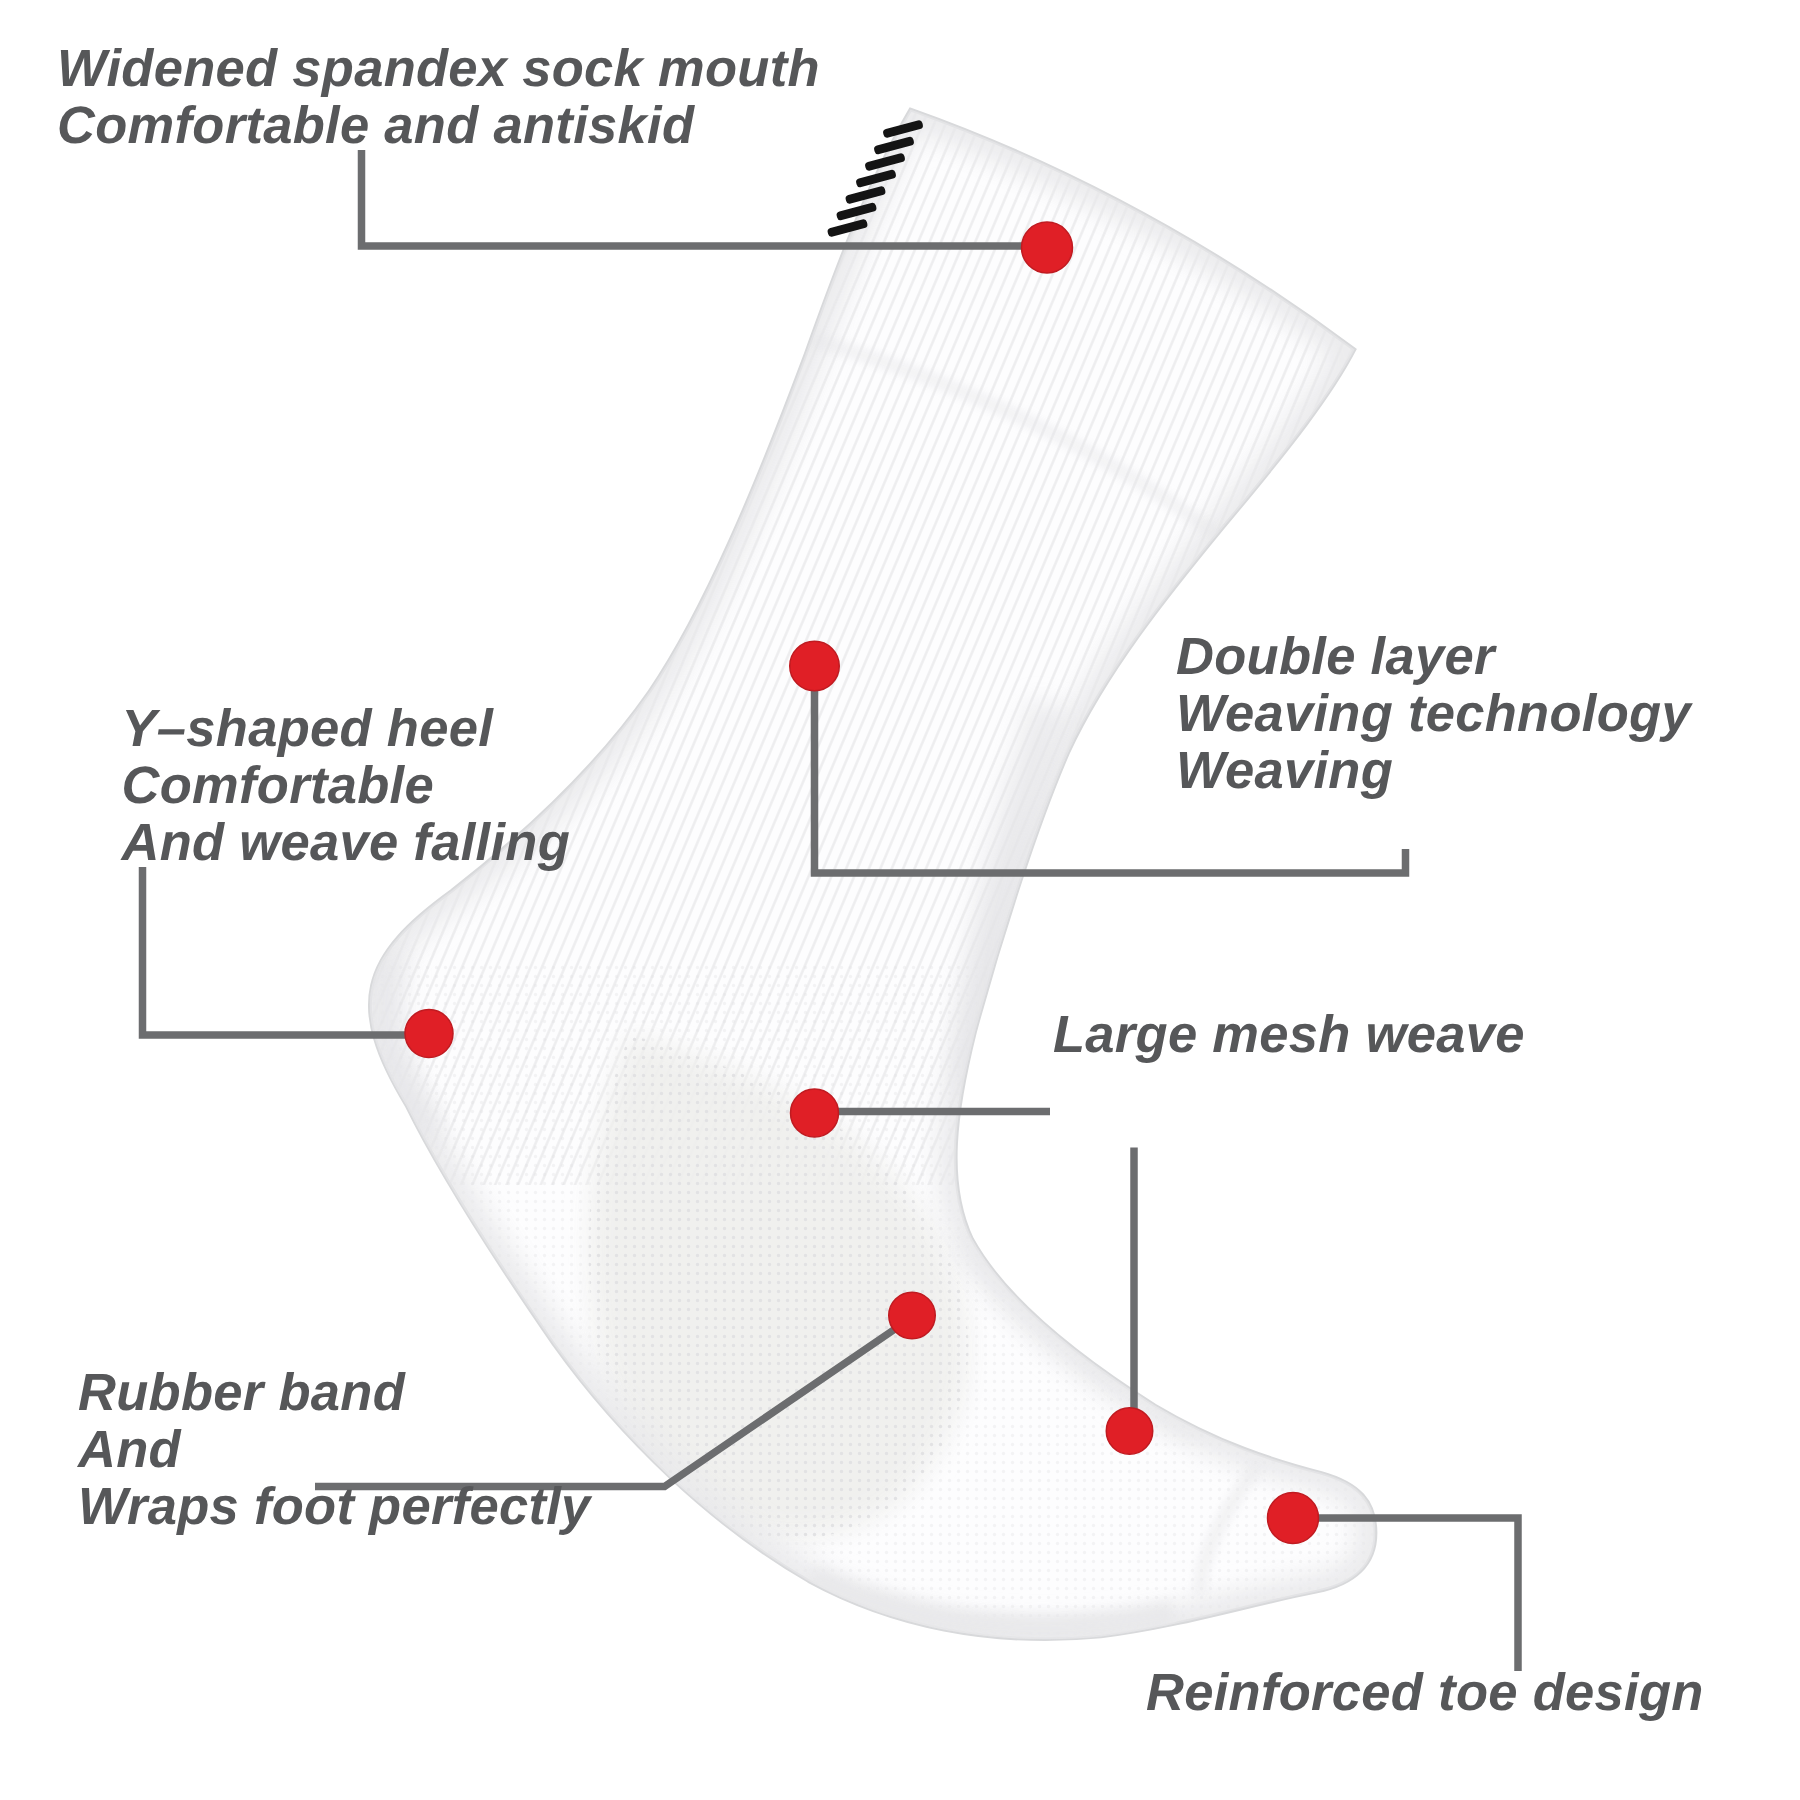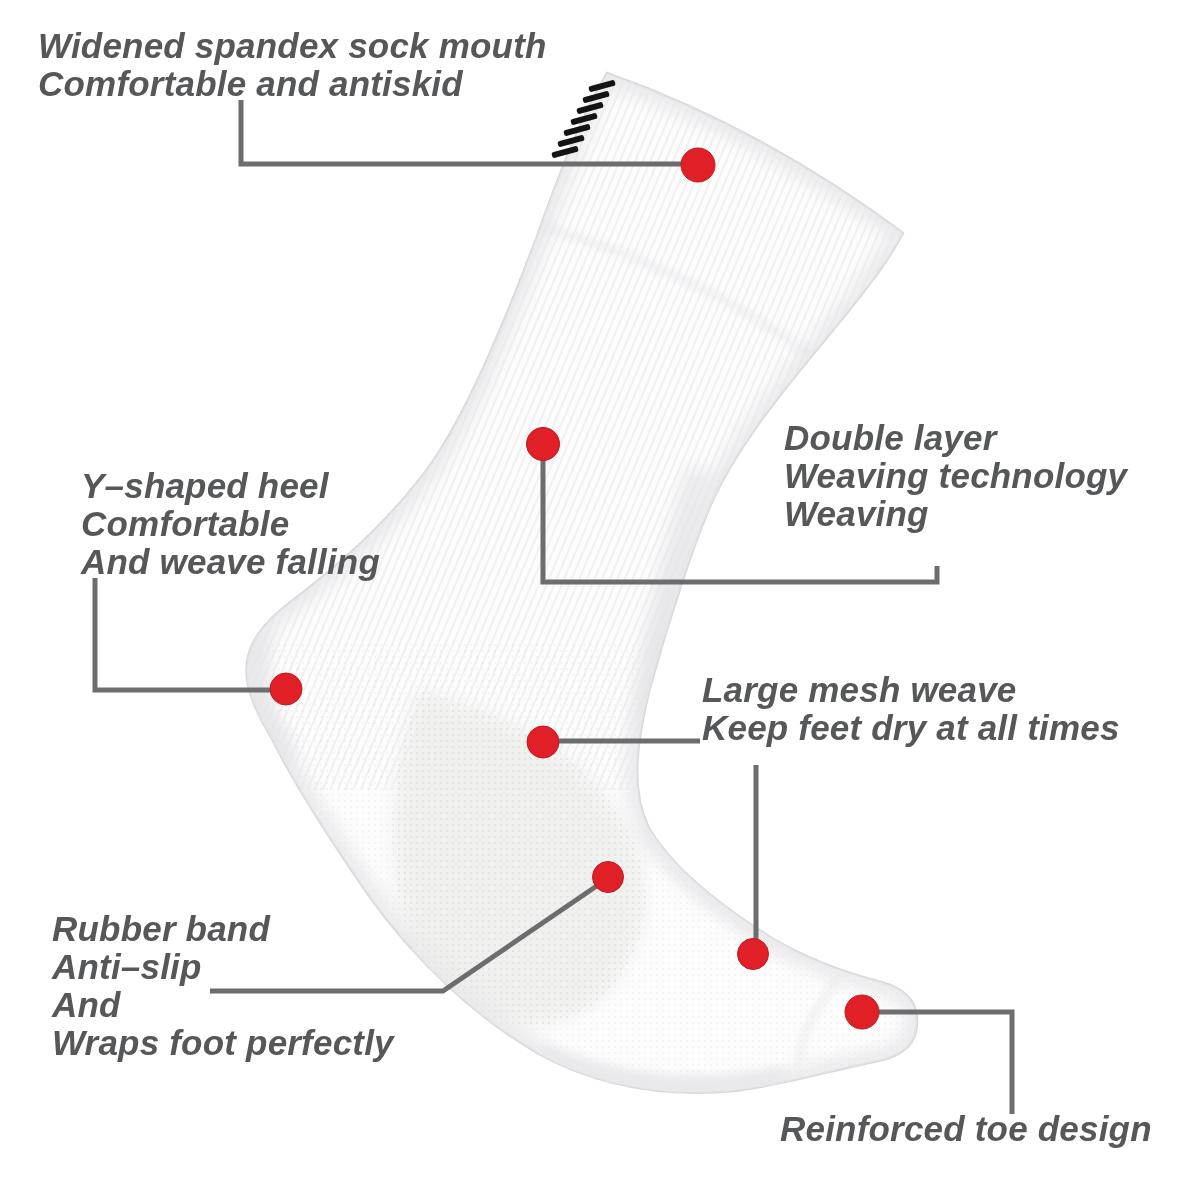--- a/index.html
+++ b/index.html
@@ -172,25 +172,23 @@
         <span>Weaving technology</span>
         <span>Weaving</span>
       </div>
       <div class="label" style="left: 42px; top: 467px; margin-left: 39px;">
         <span>Y–shaped heel</span>
         <span>Comfortable</span>
         <span>And weave falling</span>
       </div>
       <div class="label" style="left: 702px; top: 671px;">
         <span>Large mesh weave</span>
-        <span>Keep feet dry at all times</span>
       </div>
       <div class="label" style="left: 52px; top: 910px;">
         <span>Rubber band</span>
-        <span>Anti–slip</span>
         <span>And</span>
         <span>Wraps foot perfectly</span>
       </div>
-      <div class="label" style="left: 780px; top: 1110px;">
+      <div class="label" style="left: 764px; top: 1110px;">
         <span>Reinforced toe design</span>
       </div>
     </div>
 </div>
 
 </body></html>

